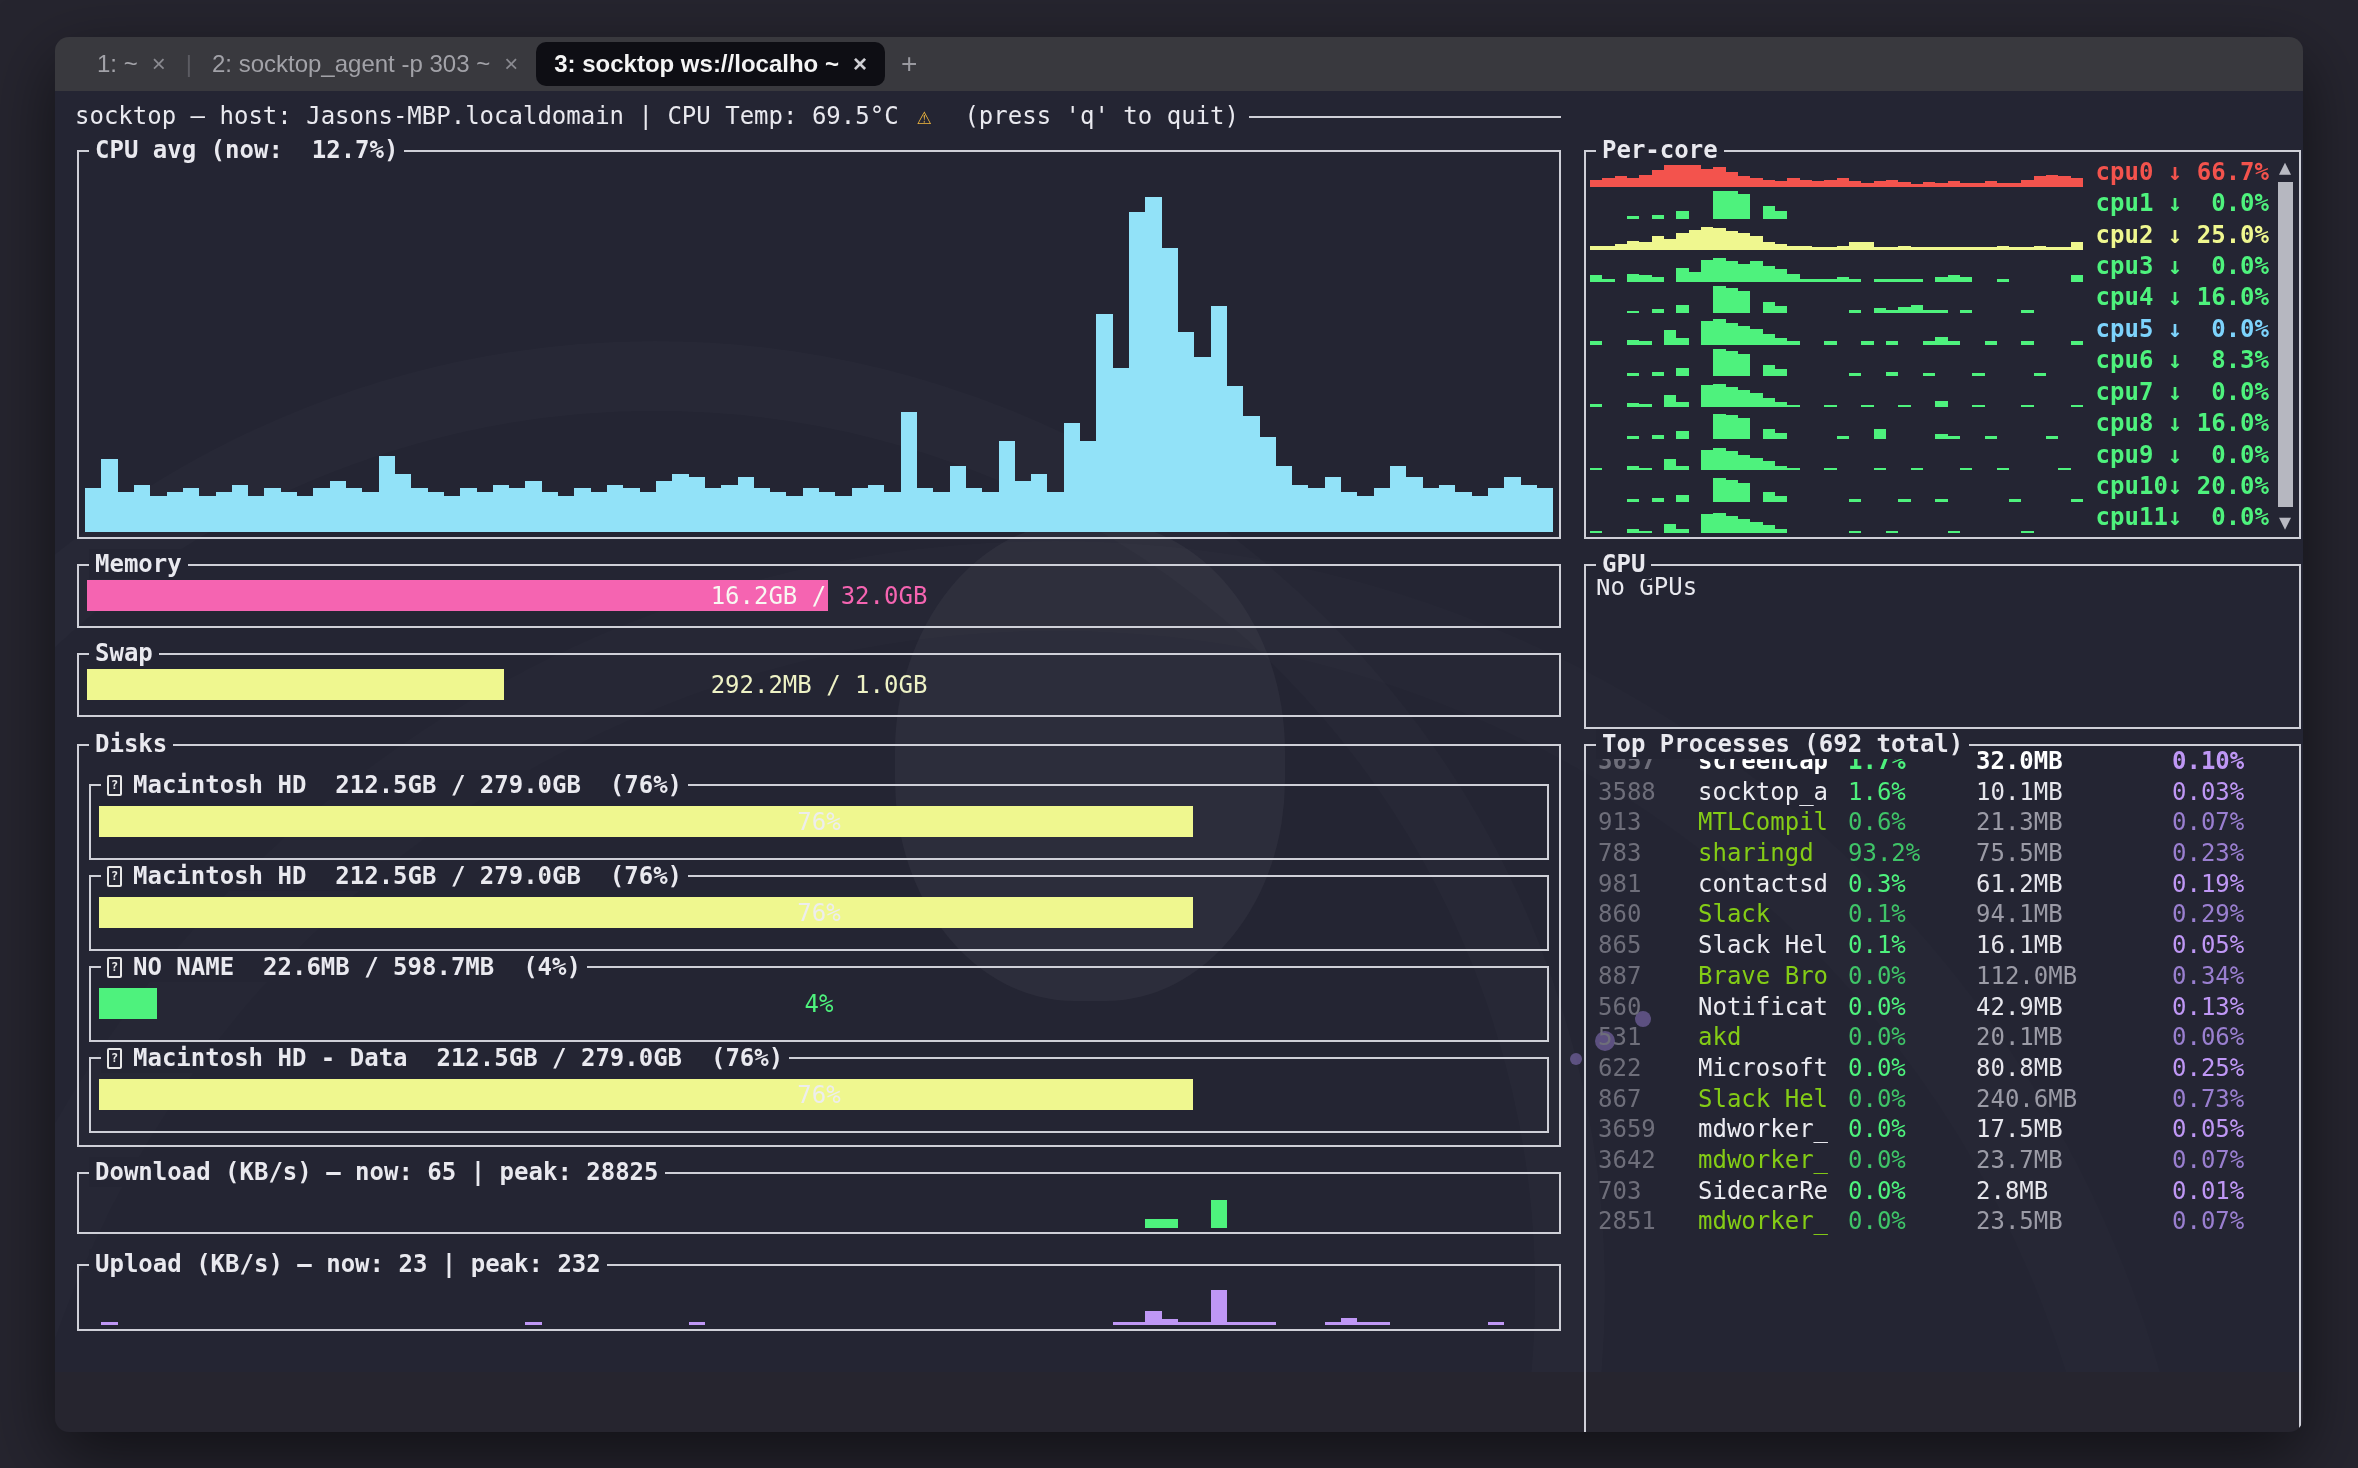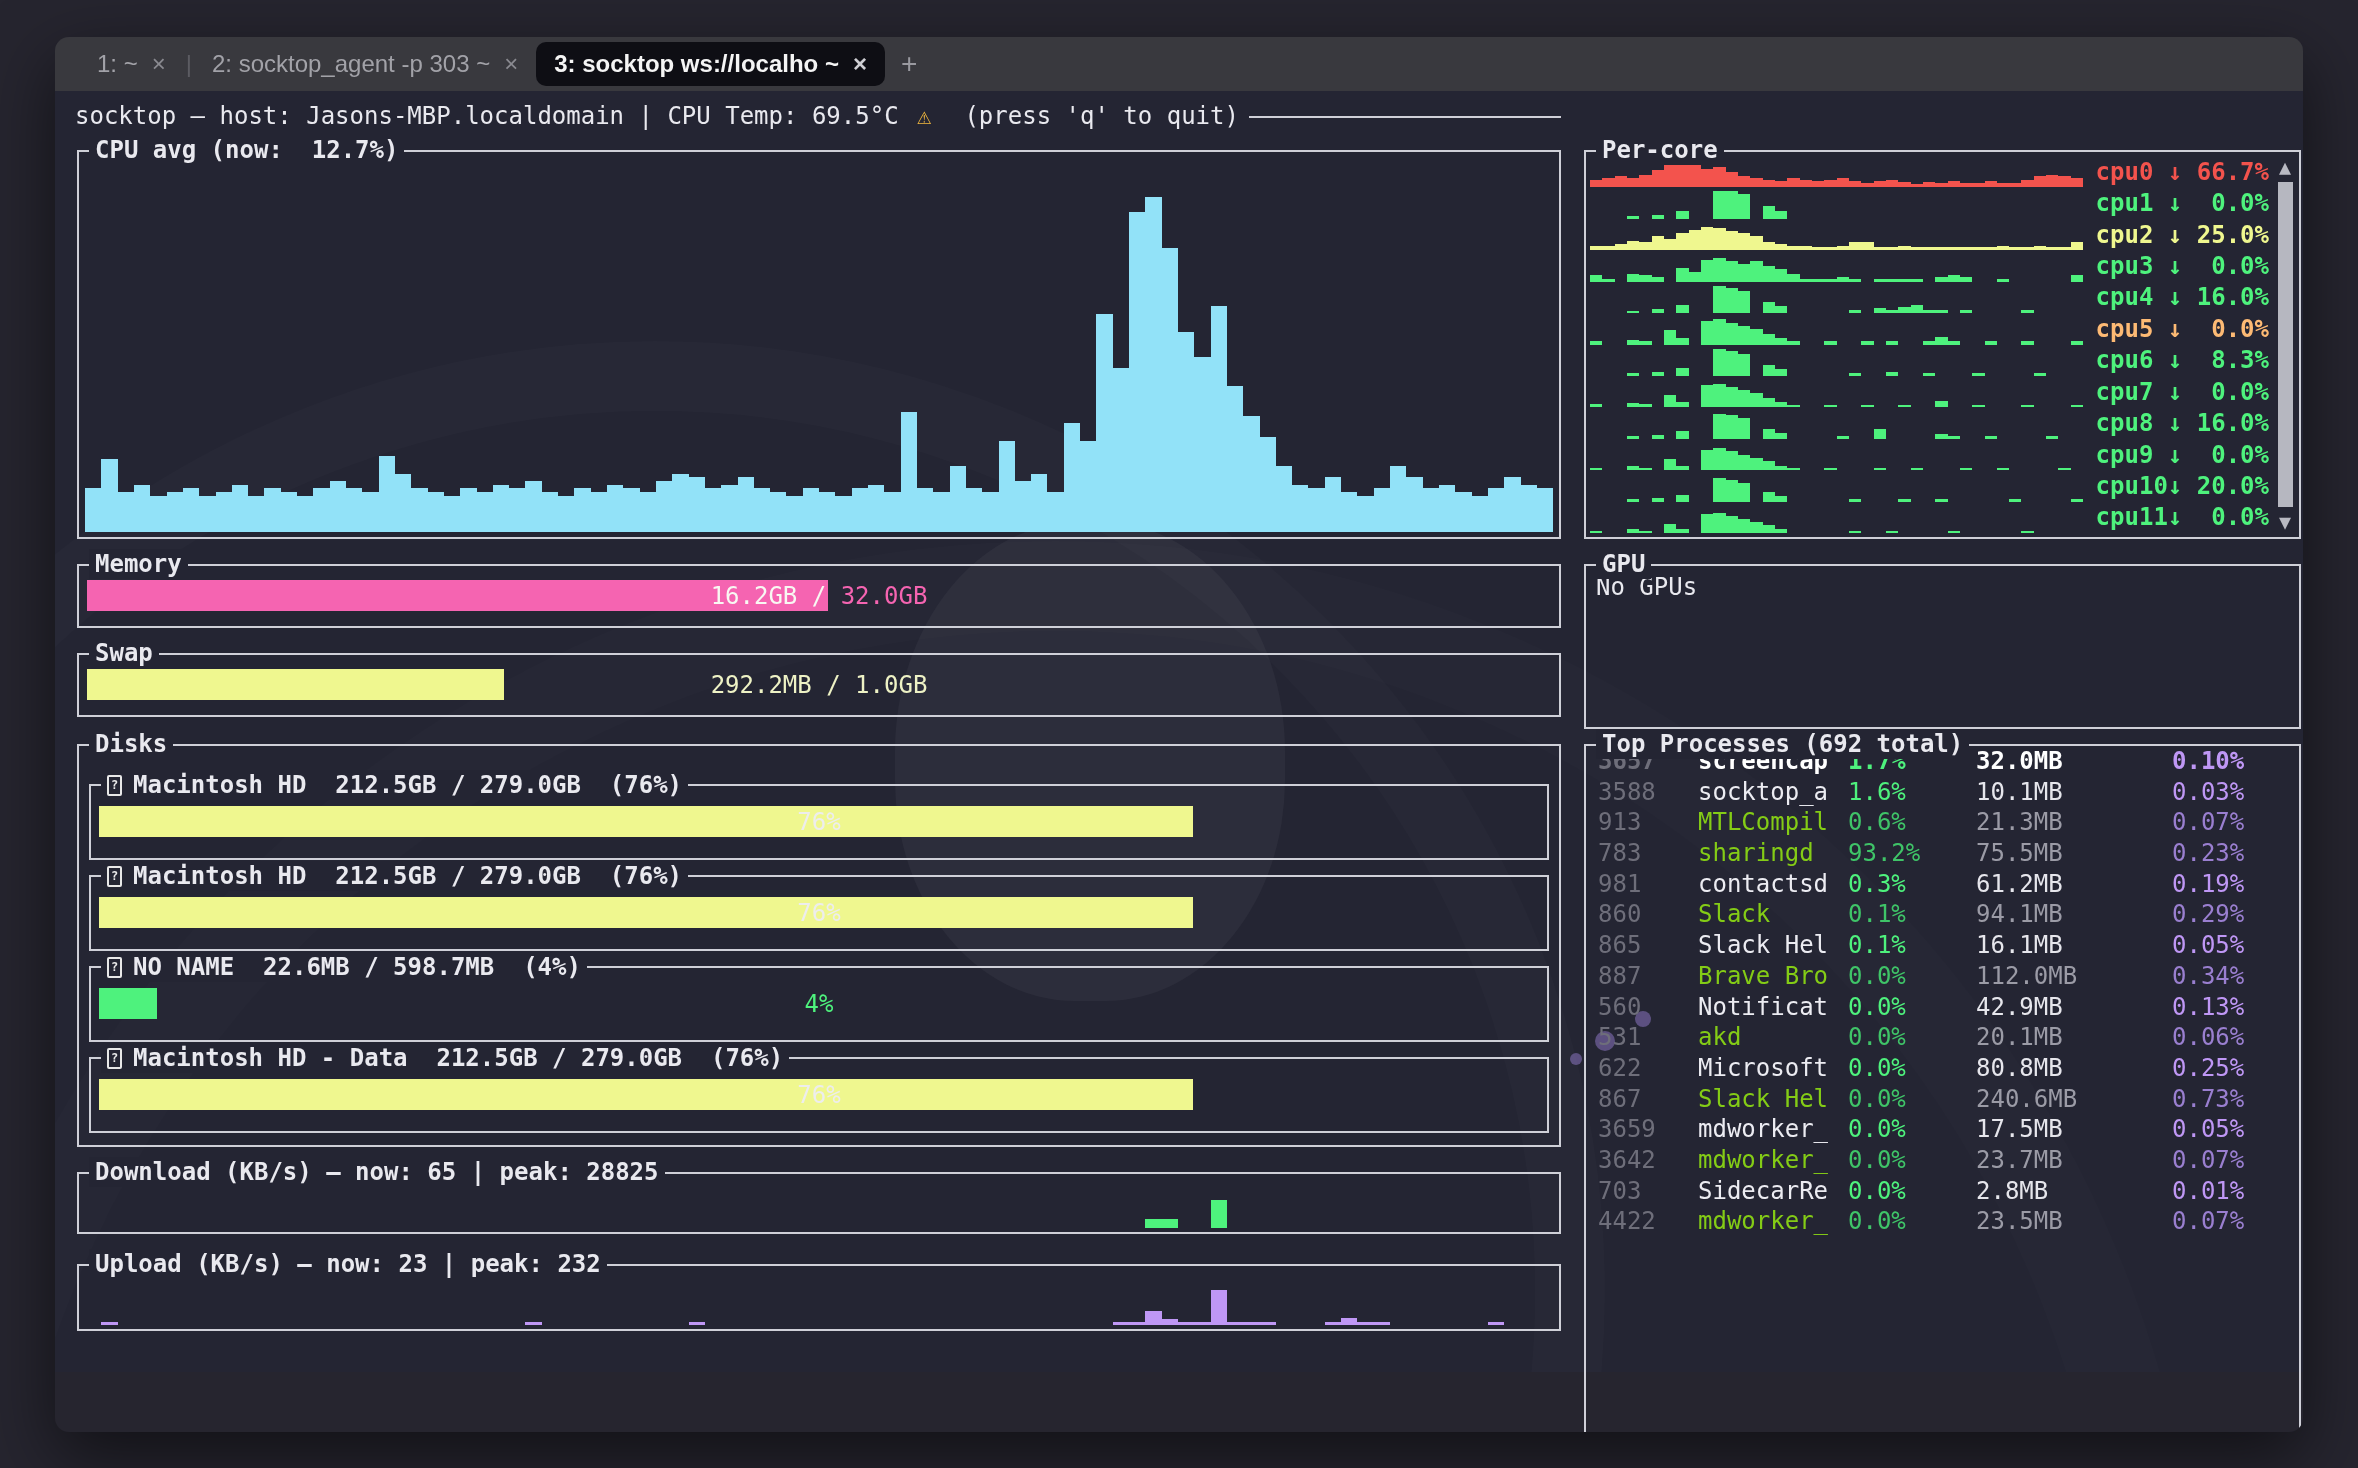--- a/index.html
+++ b/index.html
@@ -764,21 +764,21 @@
               <div class="bar" style="height: 0%; background: transparent;"></div>
               <div class="bar" style="height: 10%; background: rgb(78, 242, 125);"></div>
               <div class="bar" style="height: 0%; background: transparent;"></div>
               <div class="bar" style="height: 0%; background: transparent;"></div>
               <div class="bar" style="height: 10%; background: rgb(78, 242, 125);"></div>
               <div class="bar" style="height: 0%; background: transparent;"></div>
               <div class="bar" style="height: 0%; background: transparent;"></div>
               <div class="bar" style="height: 0%; background: transparent;"></div>
               <div class="bar" style="height: 10%; background: rgb(78, 242, 125);"></div>
             </div>
-            <div class="core-label" style="color: #fdba74;">cpu5 ↓  0.0%</div>
+            <div class="core-label" style="color: #7dd3fc;">cpu5 ↓  0.0%</div>
           </div>
           <div class="core-row">
             <div class="spark">
               <div class="bar" style="height: 0%; background: transparent;"></div>
               <div class="bar" style="height: 0%; background: transparent;"></div>
               <div class="bar" style="height: 0%; background: transparent;"></div>
               <div class="bar" style="height: 8%; background: rgb(78, 242, 125);"></div>
               <div class="bar" style="height: 0%; background: transparent;"></div>
               <div class="bar" style="height: 12%; background: rgb(78, 242, 125);"></div>
               <div class="bar" style="height: 0%; background: transparent;"></div>
@@ -1067,18 +1067,18 @@
           <div class="prow dim"><span class="ppid">860</span><span class="pname">Slack</span><span class="pcpu">0.1%</span><span class="pmem">94.1MB</span><span class="pmemp">0.29%</span></div>
           <div class="prow"><span class="ppid">865</span><span class="pname">Slack Hel</span><span class="pcpu">0.1%</span><span class="pmem">16.1MB</span><span class="pmemp">0.05%</span></div>
           <div class="prow dim"><span class="ppid">887</span><span class="pname">Brave Bro</span><span class="pcpu">0.0%</span><span class="pmem">112.0MB</span><span class="pmemp">0.34%</span></div>
           <div class="prow"><span class="ppid">560</span><span class="pname">Notificat</span><span class="pcpu">0.0%</span><span class="pmem">42.9MB</span><span class="pmemp">0.13%</span></div>
           <div class="prow dim"><span class="ppid">531</span><span class="pname">akd</span><span class="pcpu">0.0%</span><span class="pmem">20.1MB</span><span class="pmemp">0.06%</span></div>
           <div class="prow"><span class="ppid">622</span><span class="pname">Microsoft</span><span class="pcpu">0.0%</span><span class="pmem">80.8MB</span><span class="pmemp">0.25%</span></div>
           <div class="prow dim"><span class="ppid">867</span><span class="pname">Slack Hel</span><span class="pcpu">0.0%</span><span class="pmem">240.6MB</span><span class="pmemp">0.73%</span></div>
           <div class="prow"><span class="ppid">3659</span><span class="pname">mdworker_</span><span class="pcpu">0.0%</span><span class="pmem">17.5MB</span><span class="pmemp">0.05%</span></div>
           <div class="prow dim"><span class="ppid">3642</span><span class="pname">mdworker_</span><span class="pcpu">0.0%</span><span class="pmem">23.7MB</span><span class="pmemp">0.07%</span></div>
           <div class="prow"><span class="ppid">703</span><span class="pname">SidecarRe</span><span class="pcpu">0.0%</span><span class="pmem">2.8MB</span><span class="pmemp">0.01%</span></div>
-          <div class="prow dim"><span class="ppid">4422</span><span class="pname">mdworker_</span><span class="pcpu">0.0%</span><span class="pmem">23.5MB</span><span class="pmemp">0.07%</span></div>
+          <div class="prow dim"><span class="ppid">2851</span><span class="pname">mdworker_</span><span class="pcpu">0.0%</span><span class="pmem">23.5MB</span><span class="pmemp">0.07%</span></div>
         </div>
     </div>
 
   </div>
 </div>
 
 </body></html>

